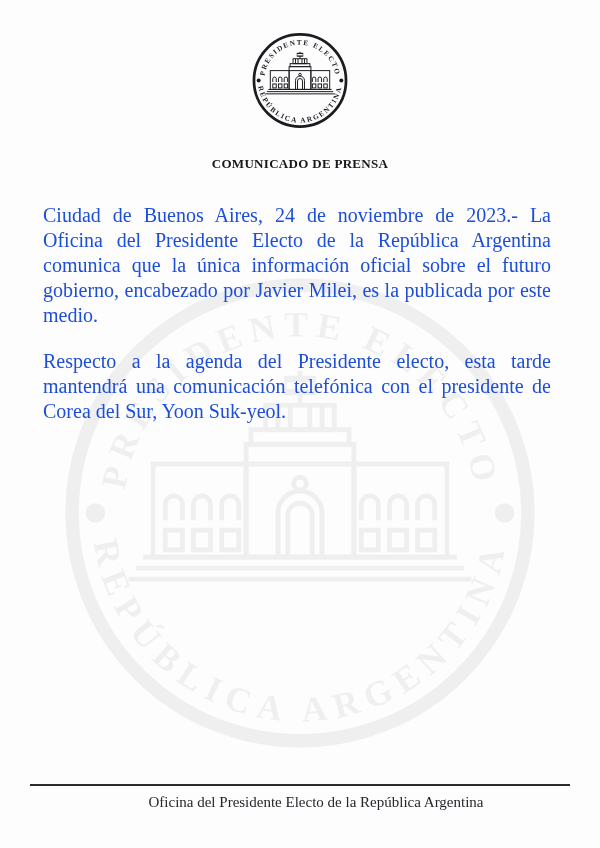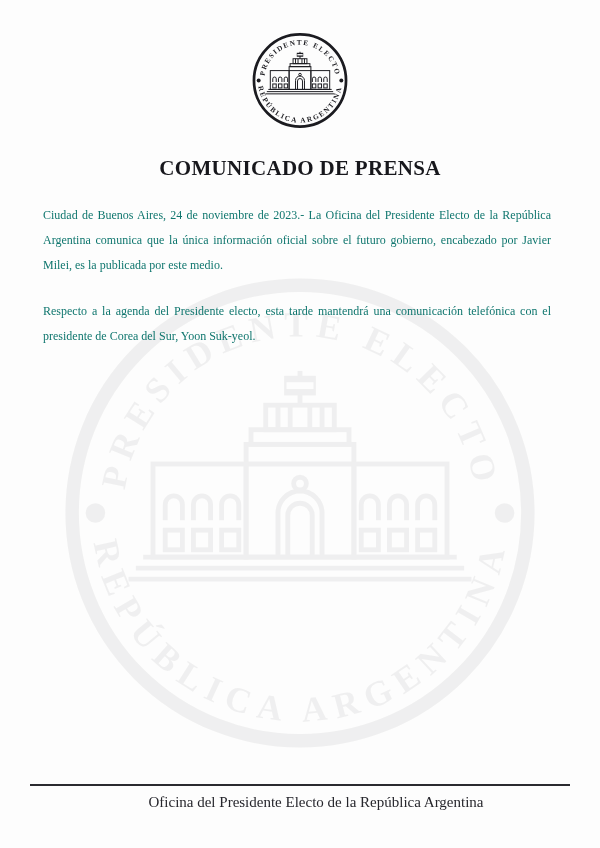--- a/index.html
+++ b/index.html
@@ -29,37 +29,37 @@
     opacity: 0.055;
     pointer-events: none;
   }
   .doc-title {
     position: absolute;
     top: 156px;
     left: 0;
     width: 100%;
     margin: 0;
     text-align: center;
-    font-size: 21px;
+    font-size: 13px;
     font-weight: bold;
     letter-spacing: 0.3px;
     color: #17171c;
   }
   .content {
     position: absolute;
     top: 203px;
     left: 43px;
     right: 45px;
   }
   .content p {
     margin: 0 4px 21px 0;
-    font-size: 12px;
+    font-size: 20px;
     line-height: 25px;
     text-align: justify;
-    color: #0f766e;
+    color: #1d4ed8;
   }
   .footer-rule {
     position: absolute;
     top: 784px;
     left: 30px;
     width: 540px;
     border-top: 2px solid #2a2a30;
   }
   .footer-text {
     position: absolute;

